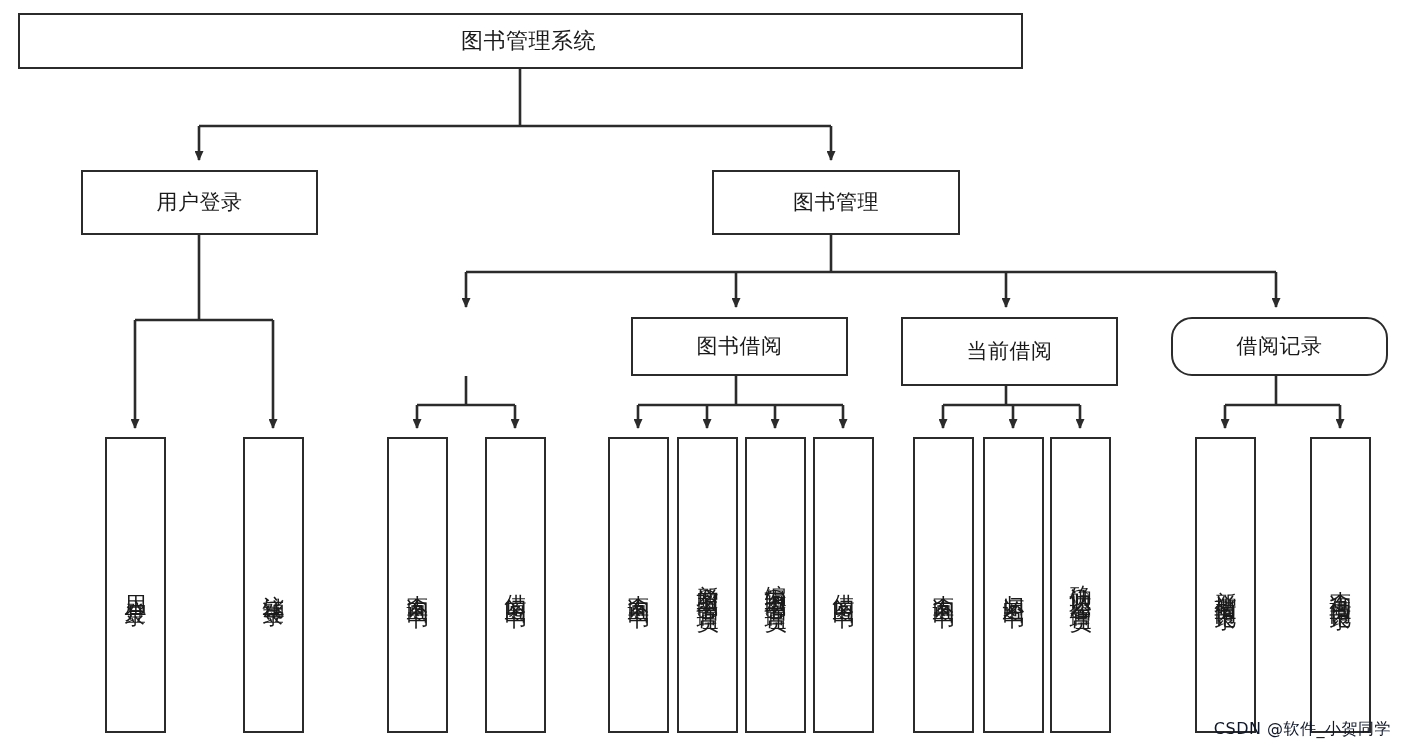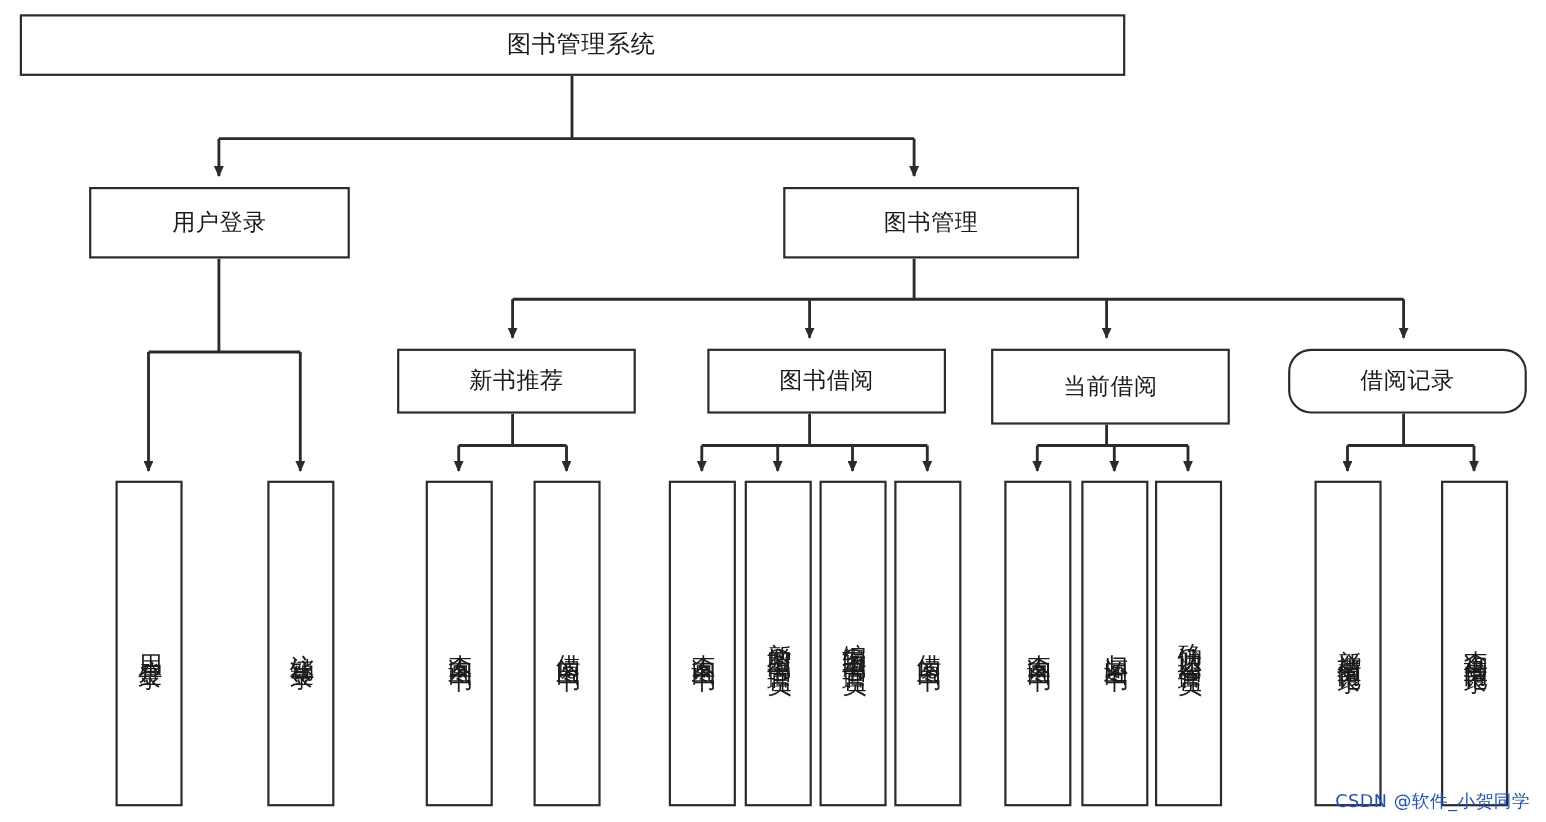--- a/index.html
+++ b/index.html
@@ -63,21 +63,21 @@
     line-height: 1.1;
     letter-spacing: 4px;
     white-space: normal;
     max-height: 100%;
   }
   #watermark {
     position: absolute;
     right: 14px;
     bottom: 7px;
     font-size: 16px;
-    color: #1d4ed8;
+    color: #0f172a;
     letter-spacing: 0.5px;
     white-space: nowrap;
     pointer-events: none;
   }
 </style>
 </head>
 <body>
 
 <div id="diagram-root">
 
@@ -132,28 +132,25 @@
     </g>
   </svg>
 
   <div class="node horizontal root" style="left:18px; top:13px; width:1005px; height:56px;padding-left:16px;">
     <span class="node-label">图书管理系统</span>
   </div>
 
   <div class="node horizontal" style="left:81px; top:170px; width:237px; height:65px;">
     <span class="node-label">用户登录</span>
   </div>
-  <div class="node horizontal" style="left:712px; top:170px; width:269px; height:65px;">
+  <div class="node horizontal" style="left:712px; top:170px; width:248px; height:65px;">
     <span class="node-label">图书管理</span>
   </div>
 
-  <div class="node horizontal" style="left:361px; top:317px; width:217px; height:59px;">
-    <span class="node-label">新书推荐</span>
-  </div>
-  <div class="node horizontal" style="left:631px; top:317px; width:217px; height:59px;margin-left:12px;">
+  <div class="node horizontal" style="left:631px; top:317px; width:217px; height:59px;">
     <span class="node-label">图书借阅</span>
   </div>
   <div class="node horizontal" style="left:901px; top:317px; width:217px; height:69px;">
     <span class="node-label">当前借阅</span>
   </div>
   <div class="node horizontal" style="left:1171px; top:317px; width:217px; height:59px;border-radius:21px;">
     <span class="node-label">借阅记录</span>
   </div>
 
   <div class="node vertical" style="left:105px; top:437px; width:61px; height:296px;">

